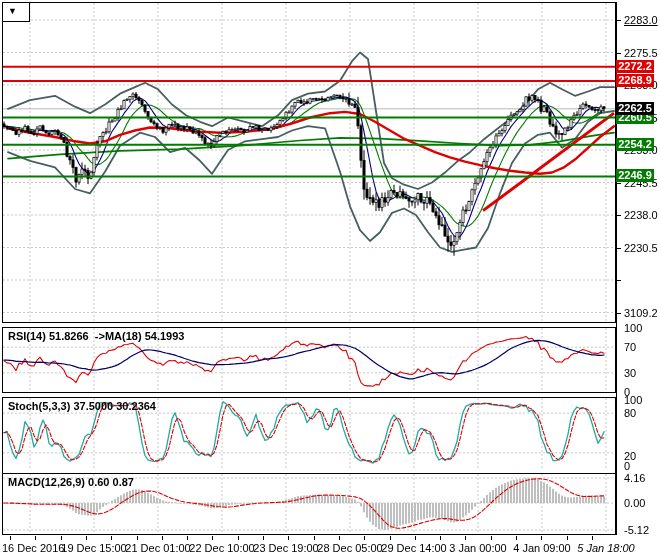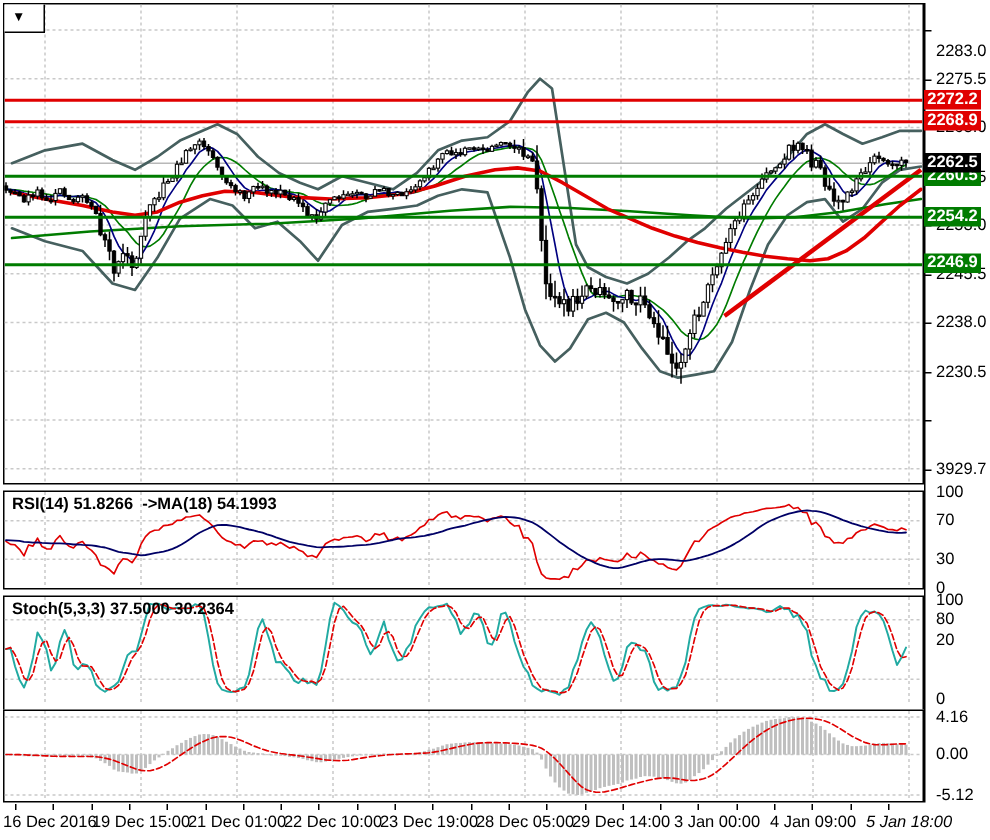--- a/index.html
+++ b/index.html
@@ -731,51 +731,52 @@
           <rect x="585" y="495.3508228112702" width="2" height="7.6754039703347985" fill="#bfbfbf"></rect>
           <rect x="588" y="495.26807425915985" width="2" height="7.75815252244513" fill="#bfbfbf"></rect>
           <rect x="591" y="495.47913586110565" width="2" height="7.547090920499329" fill="#bfbfbf"></rect>
           <rect x="594" y="495.74099048394146" width="2" height="7.285236297663516" fill="#bfbfbf"></rect>
           <rect x="597" y="496.09785120046564" width="2" height="6.928375581139335" fill="#bfbfbf"></rect>
           <rect x="600" y="496.1661671551815" width="2" height="6.860059626423492" fill="#bfbfbf"></rect>
           <rect x="603" y="496.4210558767649" width="2" height="6.605170904840065" fill="#bfbfbf"></rect>
         </g>
         <path d="M4.0,503.0L7.0,503.0L10.0,503.1L13.0,503.1L16.0,503.2L19.0,503.4L22.0,503.5L25.0,503.6L28.0,503.8L31.0,503.9L34.0,504.1L37.0,504.2L40.0,504.3L43.0,504.2L46.0,504.2L49.0,504.3L52.0,504.3L55.0,504.3L58.0,504.3L61.0,504.3L64.0,504.5L67.0,504.8L70.0,505.4L73.0,506.1L76.0,507.0L79.0,508.1L82.0,509.3L85.0,510.5L88.0,511.7L91.0,512.8L94.0,513.6L97.0,513.9L100.0,513.8L103.0,513.1L106.0,512.1L109.0,510.7L112.0,509.1L115.0,507.2L118.0,505.1L121.0,503.0L124.0,501.0L127.0,499.0L130.0,497.2L133.0,495.5L136.0,494.1L139.0,492.8L142.0,491.8L145.0,491.2L148.0,491.0L151.0,491.1L154.0,491.5L157.0,492.3L160.0,493.3L163.0,494.6L166.0,495.9L169.0,497.2L172.0,498.4L175.0,499.5L178.0,500.4L181.0,501.2L184.0,501.8L187.0,502.3L190.0,502.7L193.0,503.1L196.0,503.4L199.0,503.8L202.0,504.2L205.0,504.7L208.0,505.1L211.0,505.6L214.0,506.1L217.0,506.6L220.0,506.8L223.0,507.0L226.0,507.1L229.0,507.0L232.0,506.8L235.0,506.4L238.0,505.9L241.0,505.4L244.0,504.9L247.0,504.5L250.0,504.1L253.0,503.8L256.0,503.5L259.0,503.2L262.0,503.0L265.0,502.9L268.0,502.7L271.0,502.6L274.0,502.5L277.0,502.4L280.0,502.2L283.0,502.1L286.0,501.8L289.0,501.4L292.0,500.9L295.0,500.3L298.0,499.6L301.0,498.9L304.0,498.2L307.0,497.5L310.0,496.9L313.0,496.3L316.0,495.8L319.0,495.4L322.0,495.2L325.0,495.1L328.0,495.1L331.0,495.1L334.0,495.2L337.0,495.2L340.0,495.4L343.0,495.6L346.0,495.8L349.0,496.1L352.0,496.5L355.0,496.9L358.0,497.6L361.0,498.8L364.0,500.7L367.0,503.1L370.0,505.8L373.0,508.9L376.0,512.2L379.0,515.6L382.0,518.9L385.0,522.1L388.0,524.7L391.0,526.5L394.0,527.5L397.0,528.1L400.0,528.2L403.0,527.9L406.0,527.3L409.0,526.6L412.0,525.8L415.0,524.9L418.0,524.0L421.0,523.1L424.0,522.3L427.0,521.5L430.0,520.7L433.0,520.0L436.0,519.4L439.0,518.9L442.0,518.6L445.0,518.6L448.0,518.7L451.0,519.1L454.0,519.6L457.0,520.1L460.0,520.3L463.0,520.3L466.0,519.9L469.0,519.2L472.0,518.1L475.0,516.5L478.0,514.4L481.0,512.0L484.0,509.4L487.0,506.6L490.0,503.8L493.0,501.0L496.0,498.2L499.0,495.6L502.0,493.1L505.0,490.8L508.0,488.7L511.0,486.8L514.0,485.1L517.0,483.6L520.0,482.4L523.0,481.4L526.0,480.5L529.0,479.8L532.0,479.3L535.0,478.9L538.0,478.8L541.0,478.9L544.0,479.3L547.0,479.8L550.0,480.7L553.0,481.9L556.0,483.4L559.0,485.1L562.0,487.0L565.0,488.9L568.0,490.8L571.0,492.4L574.0,493.9L577.0,495.1L580.0,495.9L583.0,496.4L586.0,496.5L589.0,496.5L592.0,496.4L595.0,496.2L598.0,496.0L601.0,495.9L604.0,495.9" fill="none" stroke-linejoin="round" stroke-linecap="round" stroke="#e00000" stroke-width="1.1" stroke-dasharray="4,2"></path>
       </svg>
+    <div class="ptitle">MACD(12,26,9) 0.60 0.87</div>
   </div>
 
   <div class="sepline"></div>
   <div class="axis-col" id="axis-col">
       <div class="atick" style="top: 20px;"></div>
-      <div class="alab" style="top: 28px;">2283.0</div>
+      <div class="alab" style="top: 14px; text-decoration: underline;">2283.0</div>
       <div class="atick" style="top: 52.5px;"></div>
       <div class="alab" style="top: 46.5px;">2275.5</div>
       <div class="atick" style="top: 85px;"></div>
       <div class="alab" style="top: 79px;">2268.0</div>
       <div class="atick" style="top: 117.5px;"></div>
       <div class="alab" style="top: 111.5px;">2260.5</div>
       <div class="atick" style="top: 150px;"></div>
       <div class="alab" style="top: 144px;">2253.0</div>
       <div class="atick" style="top: 182.5px;"></div>
       <div class="alab" style="top: 176.5px;">2245.5</div>
       <div class="atick" style="top: 215px;"></div>
       <div class="alab" style="top: 209px;">2238.0</div>
       <div class="atick" style="top: 247.5px;"></div>
       <div class="alab" style="top: 241.5px;">2230.5</div>
       <div class="atick" style="top: 280px;"></div>
       <div class="alab" style="top: 274px; margin-left: 36px;">2223.0</div>
       <div class="atick" style="top: 312.5px;"></div>
-      <div class="alab" style="top: 306.5px;">3929.7</div>
+      <div class="alab" style="top: 306.5px;">3109.2</div>
       <div class="alab" style="top: 322px;">100</div>
       <div class="alab" style="top: 341.2px;">70</div>
       <div class="alab" style="top: 366.8px;">30</div>
       <div class="alab" style="top: 386px;">0</div>
       <div class="alab" style="top: 394px;">100</div>
       <div class="alab" style="top: 407.2px;">80</div>
-      <div class="alab" style="top: 421px;">20</div>
+      <div class="alab" style="top: 450px;">20</div>
       <div class="alab" style="top: 460px;">0</div>
       <div class="alab" style="top: 472px;">4.16</div>
       <div class="alab" style="top: 497.026px;">0.00</div>
       <div class="alab" style="top: 524px;">-5.12</div>
       <div class="badge" style="top: 59.8px; background: rgb(224, 0, 0);">2272.2</div>
       <div class="badge" style="top: 74.1px; background: rgb(224, 0, 0);">2268.9</div>
       <div class="badge" style="top: 110.5px; background: rgb(0, 124, 0);">2260.5</div>
       <div class="badge" style="top: 137.8px; background: rgb(0, 124, 0);">2254.2</div>
       <div class="badge" style="top: 169.433px; background: rgb(0, 124, 0);">2246.9</div>
       <div class="badge" style="top: 101.833px; background: rgb(0, 0, 0);">2262.5</div>

